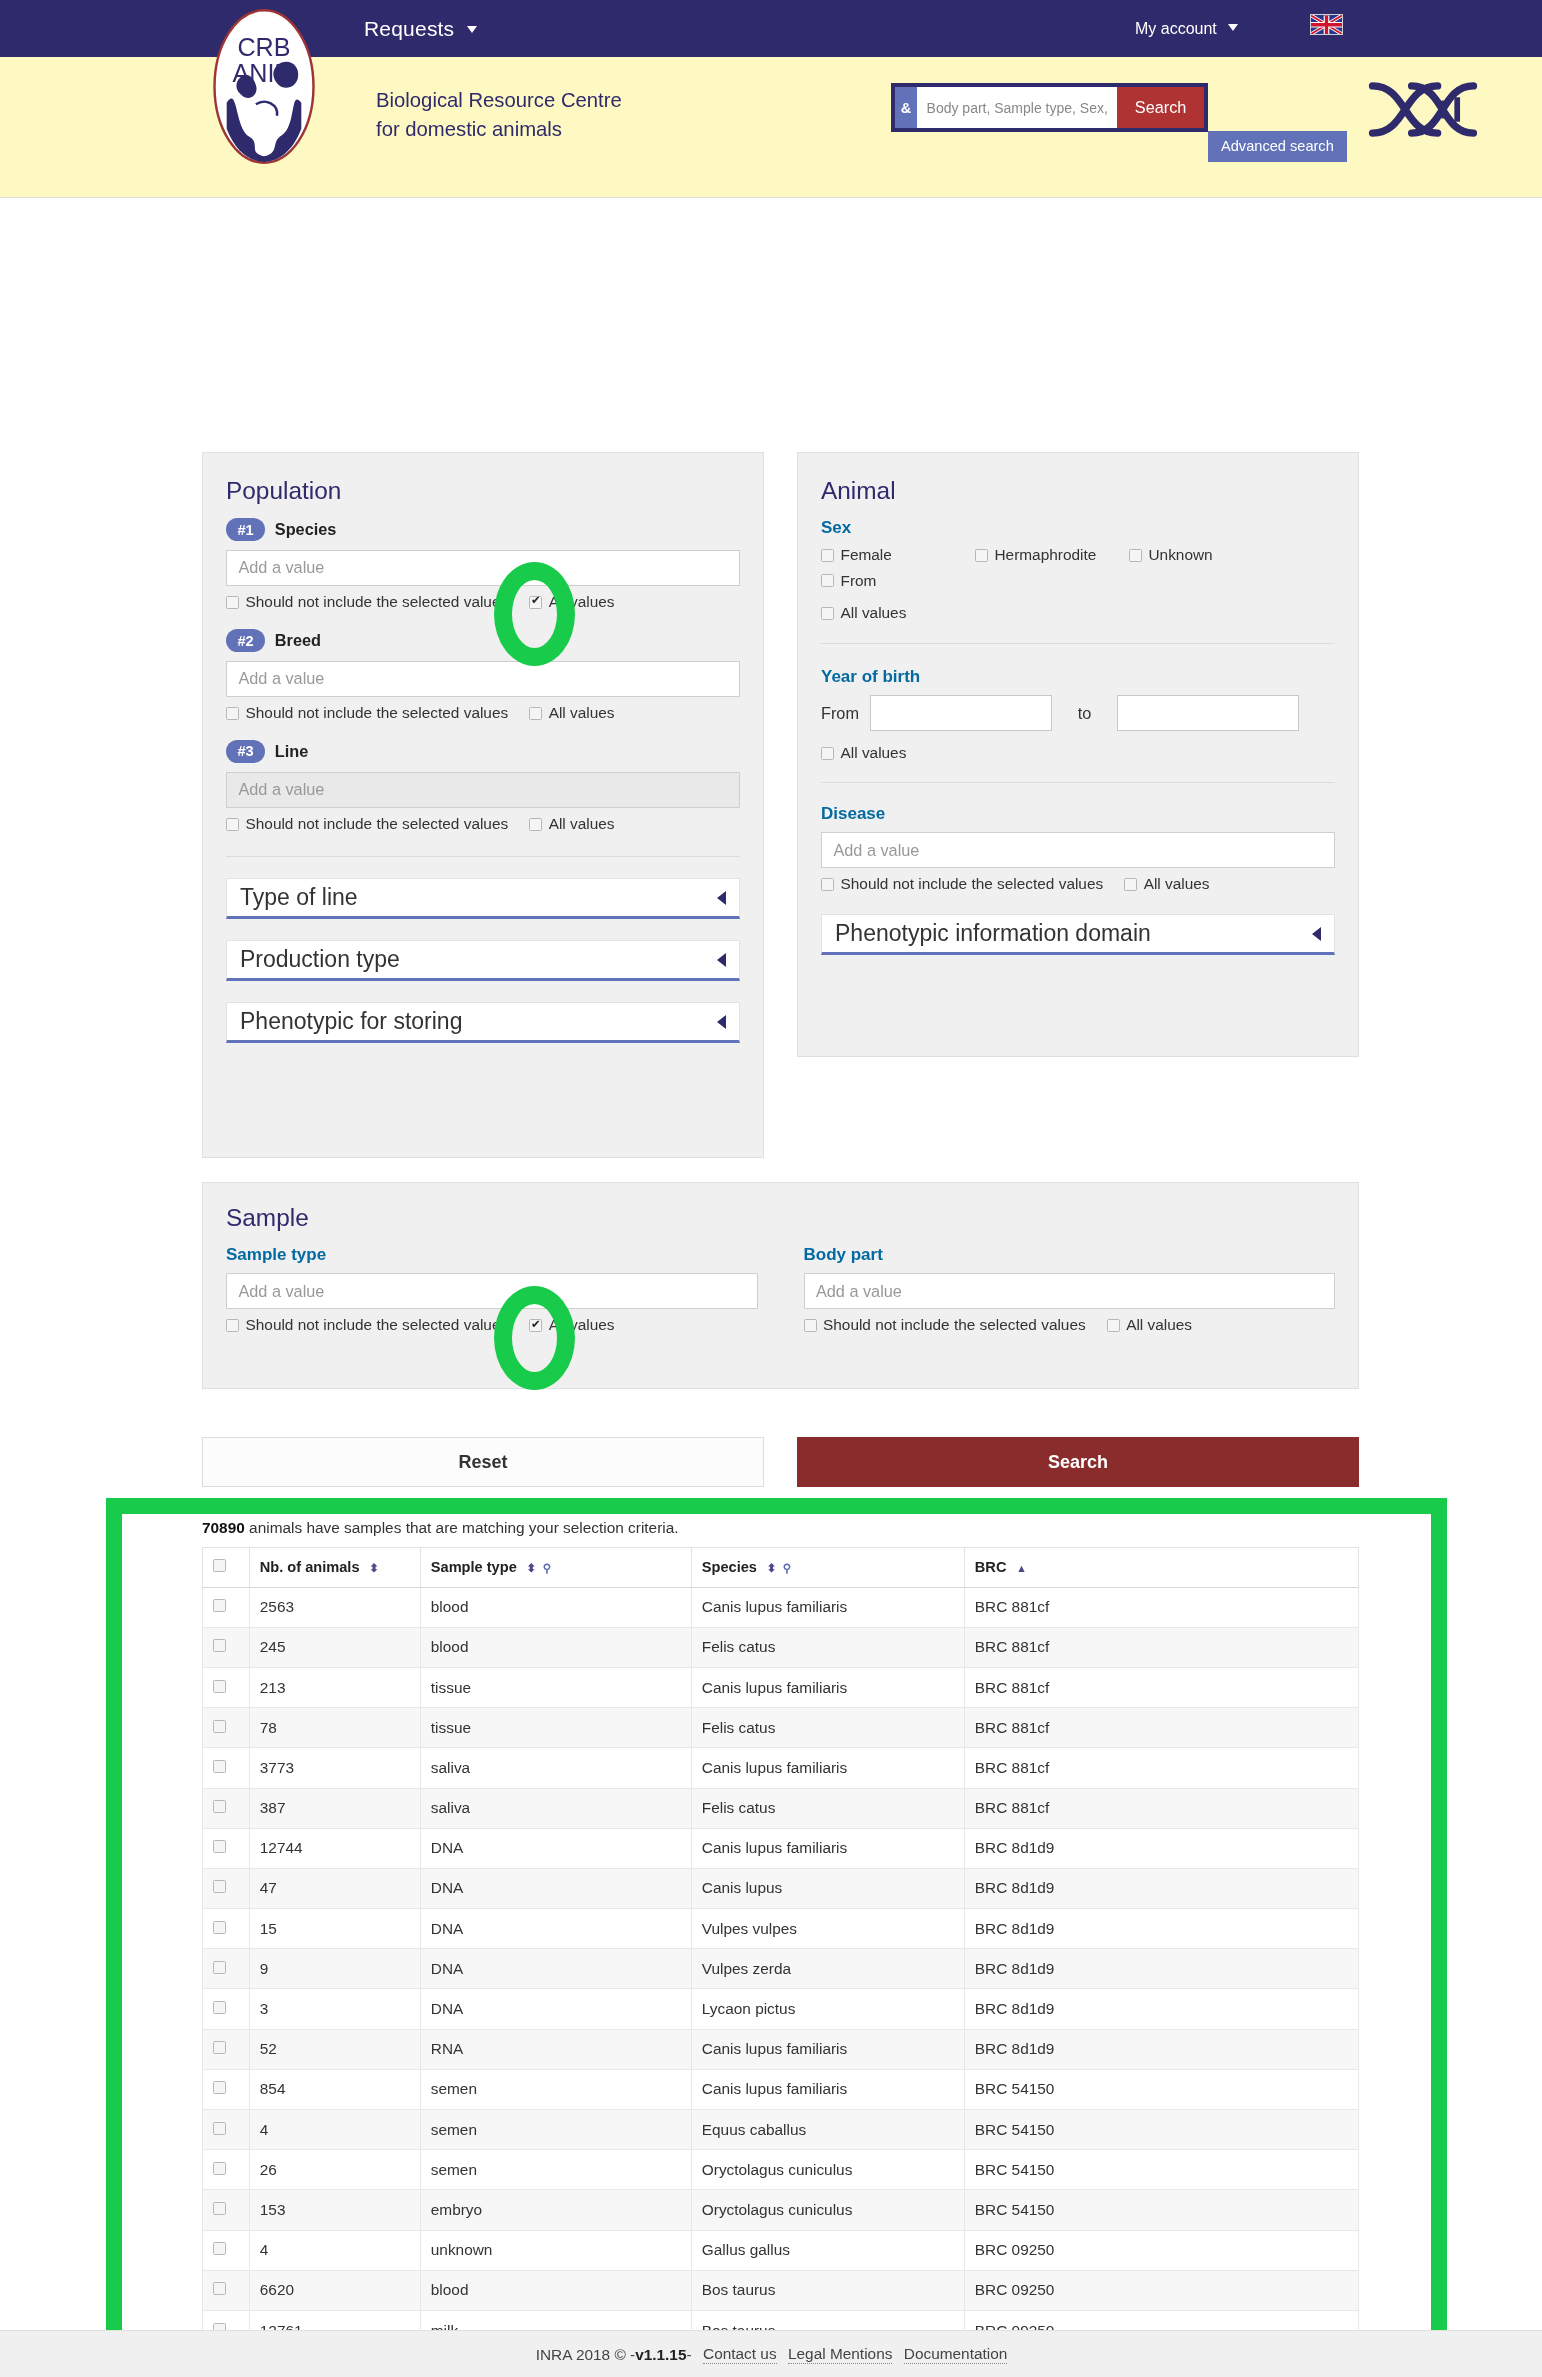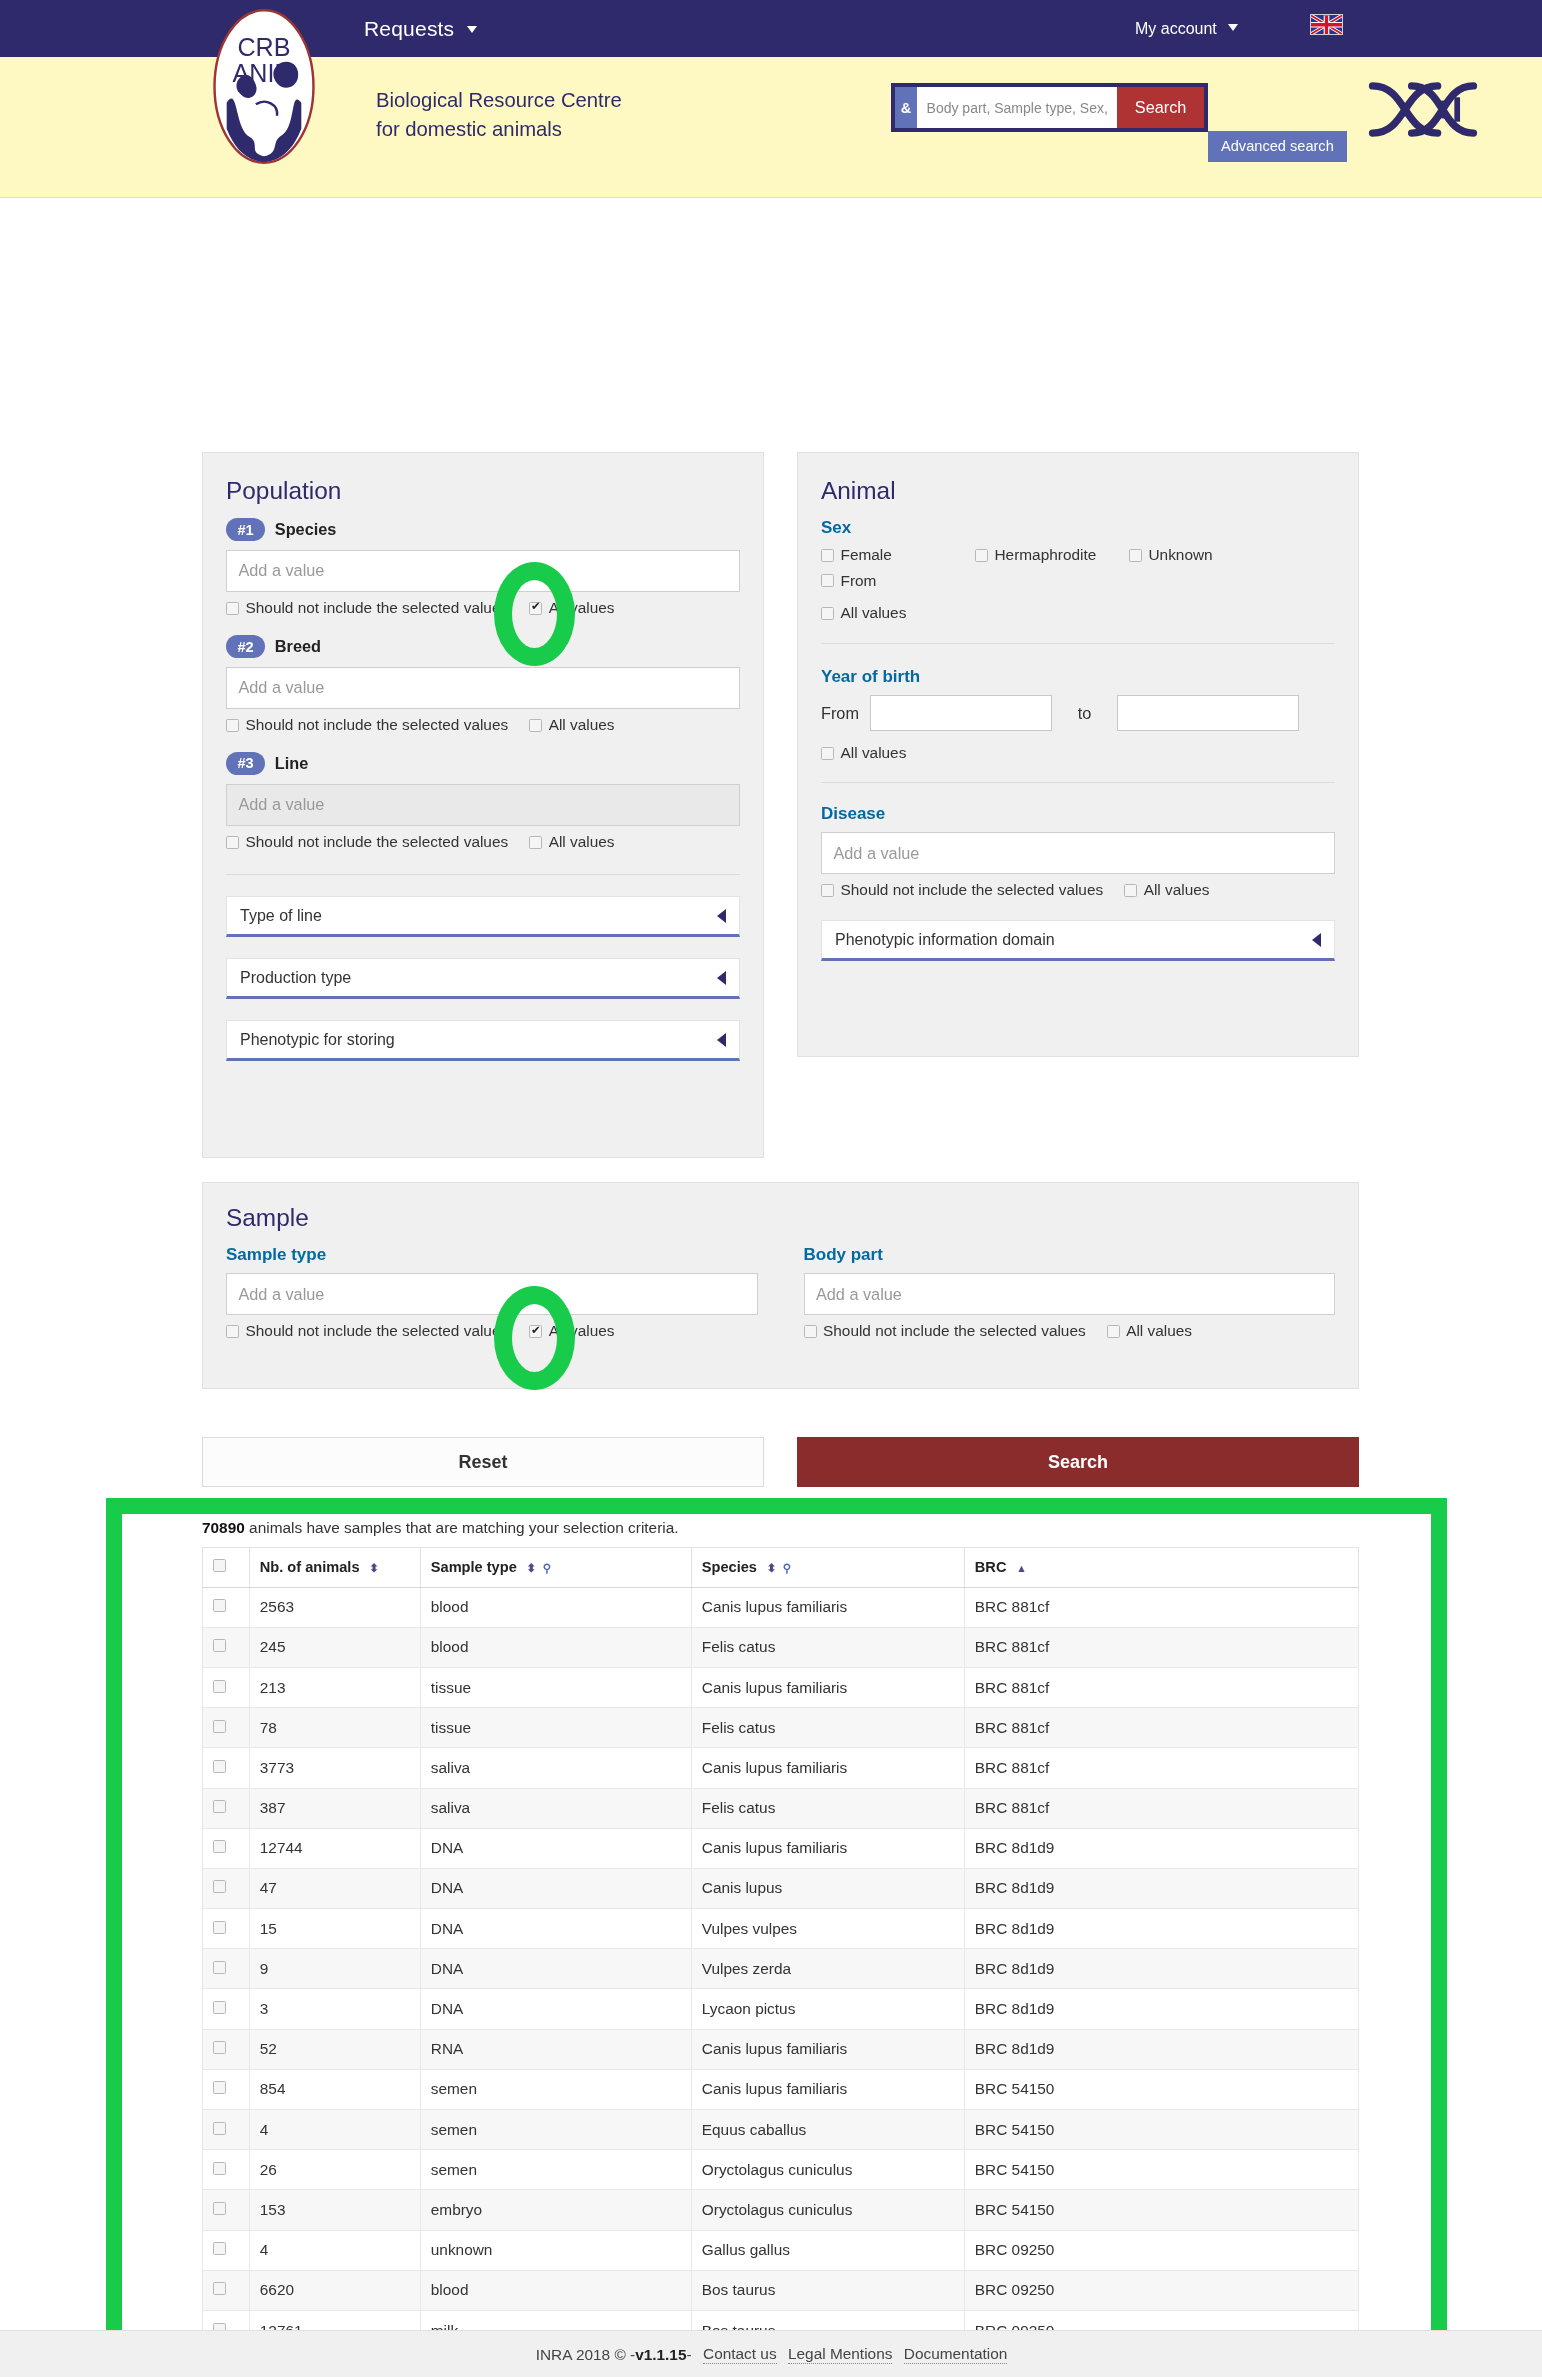--- a/index.html
+++ b/index.html
@@ -178,21 +178,21 @@
     margin-right: 9.8px;
   }
   .fieldlabel-row { margin: 0 0 9px 0; display:flex; align-items:center; }
   .fieldlabel {
     font-size: 16.3px;
     font-weight: bold;
     color: #222;
   }
   .textfield {
     width: 100%;
-    height: 42px;
+    height: 36px;
     border: 0.8px solid #cfcfcf;
     background: #fff;
     padding: 0 11.4px;
     font-size: 16.3px;
     color: #555;
     font-family: "Liberation Sans", sans-serif;
     outline: none;
   }
   .textfield::placeholder { color: #999; }
   .textfield:disabled, .textfield.disabled { background: #e9e9e9; }
@@ -225,21 +225,21 @@
 
   .selectbox {
     width: 100%;
     height: 41px;
     background: #fff;
     border: 0.8px solid #e3e3e3;
     border-bottom: 3.3px solid #6272b8;
     display: flex;
     align-items: center;
     padding: 0 13px;
-    font-size: 16px;
+    font-size: 23px;
     color: #333;
     margin-top: 21px;
     position: relative;
     cursor: pointer;
     text-align: center;
   }
   .selectbox .caret-left {
     position: absolute;
     right: 13px;
     width: 0; height: 0;

